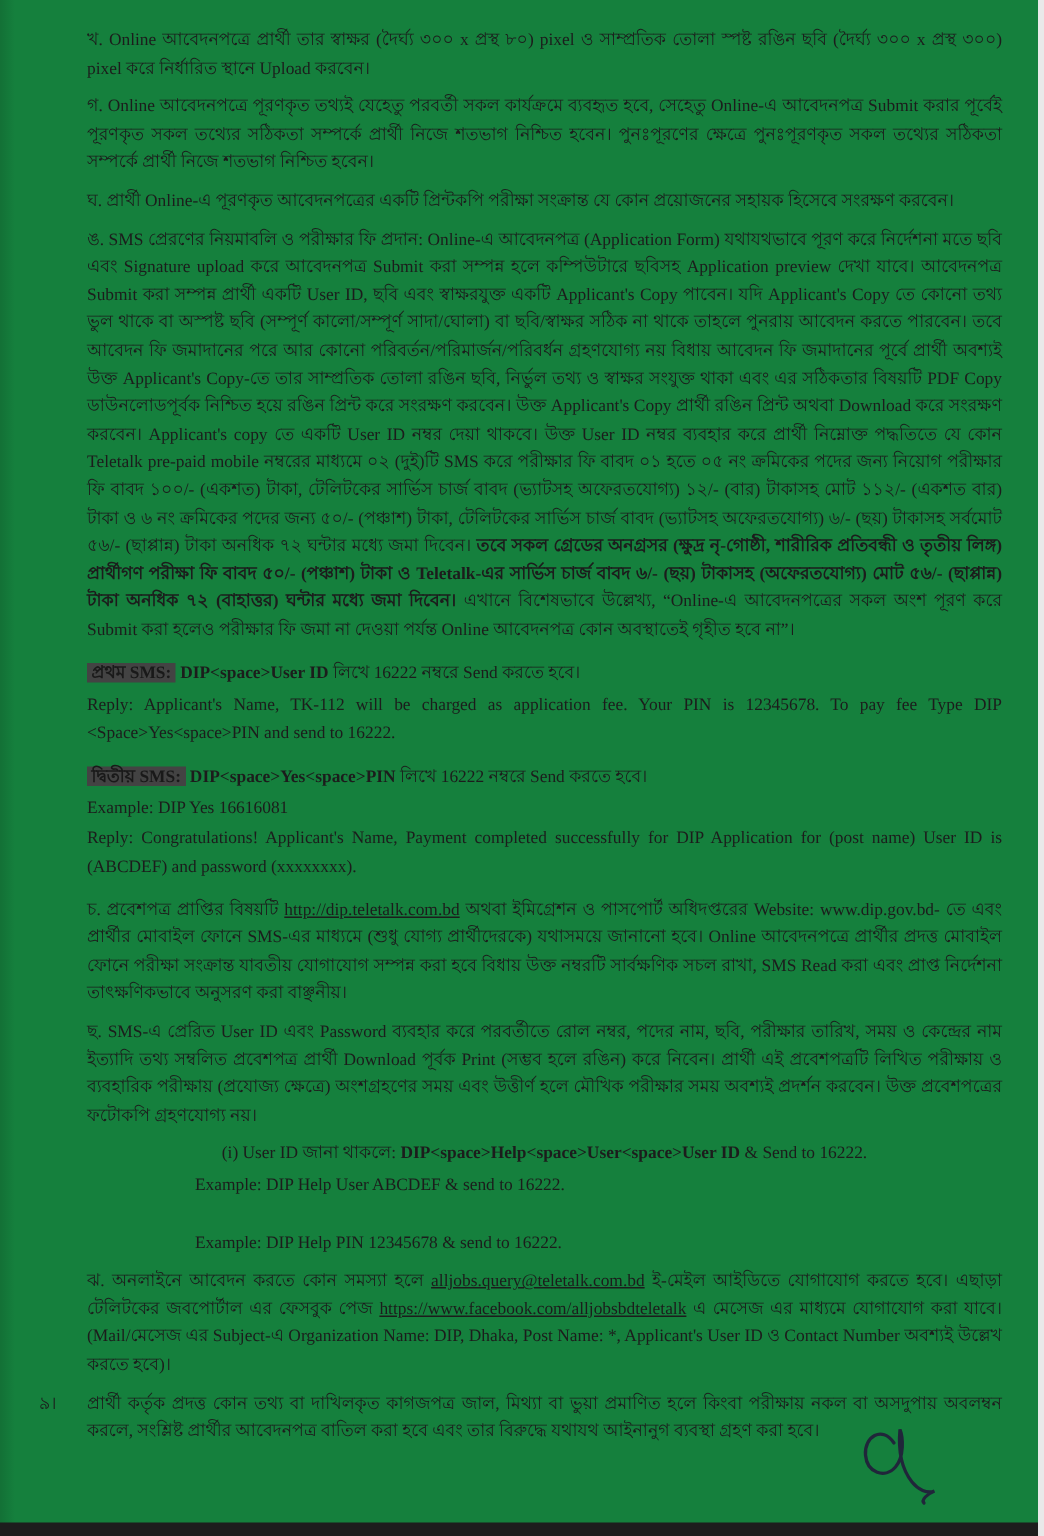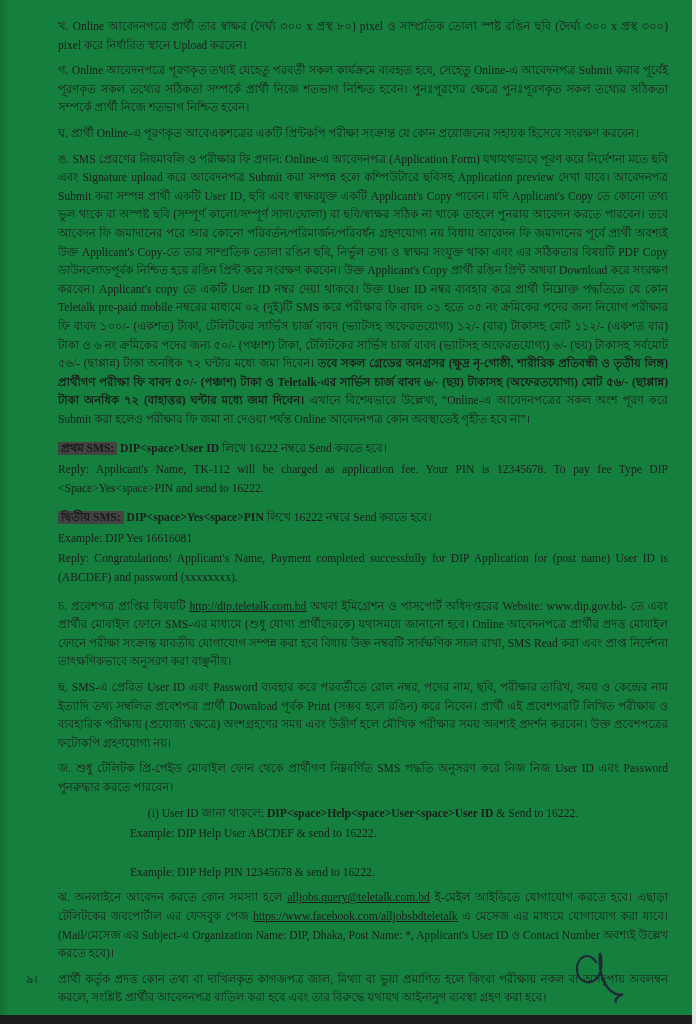--- a/index.html
+++ b/index.html
@@ -43,40 +43,39 @@
 
 <div class="page">
   <div class="edge-shadow"></div>
 
   <div class="content">
 
     <p><span>খ. Online আবেদনপত্রে প্রার্থী তার স্বাক্ষর (দৈর্ঘ্য ৩০০ x প্রস্থ ৮০) pixel ও সাম্প্রতিক তোলা স্পষ্ট রঙিন ছবি (দৈর্ঘ্য ৩০০ x প্রস্থ ৩০০) pixel করে নির্ধারিত স্থানে  Upload করবেন।</span></p>
 
     <p><span>গ. Online আবেদনপত্রে পূরণকৃত তথ্যই যেহেতু পরবর্তী সকল কার্যক্রমে ব্যবহৃত হবে, সেহেতু Online-এ আবেদনপত্র Submit করার পূর্বেই পূরণকৃত সকল তথ্যের  সঠিকতা সম্পর্কে প্রার্থী নিজে শতভাগ নিশ্চিত হবেন। পুনঃপূরণের ক্ষেত্রে পুনঃপূরণকৃত সকল তথ্যের সঠিকতা সম্পর্কে প্রার্থী নিজে শতভাগ নিশ্চিত হবেন।</span></p>
 
-    <p><span>ঘ. প্রার্থী Online-এ পূরণকৃত আবেএকশত্রের একটি প্রিন্টকপি পরীক্ষা সংক্রান্ত যে কোন প্রয়োজনের সহায়ক হিসেবে সংরক্ষণ করবেন।</span></p>
+    <p><span>ঘ. প্রার্থী Online-এ পূরণকৃত আবেদনপত্রের একটি প্রিন্টকপি পরীক্ষা সংক্রান্ত যে কোন প্রয়োজনের সহায়ক হিসেবে সংরক্ষণ করবেন।</span></p>
 
     <p><span>ঙ. SMS প্রেরণের নিয়মাবলি ও পরীক্ষার ফি প্রদান: Online-এ আবেদনপত্র (Application Form) যথাযথভাবে পূরণ করে নির্দেশনা মতে ছবি এবং Signature upload করে আবেদনপত্র Submit করা সম্পন্ন হলে কম্পিউটারে ছবিসহ Application preview দেখা যাবে। আবেদনপত্র Submit করা সম্পন্ন প্রার্থী একটি User ID, ছবি এবং স্বাক্ষরযুক্ত একটি Applicant's Copy পাবেন। যদি Applicant's Copy তে কোনো তথ্য ভুল থাকে বা অস্পষ্ট ছবি (সম্পূর্ণ কালো/সম্পূর্ণ সাদা/ঘোলা) বা ছবি/স্বাক্ষর সঠিক না থাকে তাহলে পুনরায় আবেদন করতে পারবেন। তবে আবেদন ফি জমাদানের পরে আর কোনো পরিবর্তন/পরিমার্জন/পরিবর্ধন গ্রহণযোগ্য নয় বিধায় আবেদন ফি জমাদানের পূর্বে প্রার্থী অবশ্যই উক্ত Applicant's Copy-তে তার সাম্প্রতিক তোলা রঙিন ছবি, নির্ভুল তথ্য ও স্বাক্ষর সংযুক্ত থাকা এবং এর সঠিকতার বিষয়টি PDF Copy ডাউনলোডপূর্বক নিশ্চিত হয়ে রঙিন প্রিন্ট করে সংরক্ষণ করবেন। উক্ত Applicant's Copy প্রার্থী রঙিন প্রিন্ট অথবা Download করে সংরক্ষণ করবেন। Applicant's copy তে একটি User ID নম্বর দেয়া থাকবে। উক্ত User ID নম্বর ব্যবহার করে প্রার্থী নিম্নোক্ত পদ্ধতিতে যে কোন Teletalk pre-paid mobile নম্বরের মাধ্যমে ০২ (দুই)টি SMS করে পরীক্ষার ফি বাবদ ০১ হতে ০৫ নং ক্রমিকের পদের জন্য নিয়োগ পরীক্ষার ফি বাবদ ১০০/- (একশত) টাকা, টেলিটকের সার্ভিস চার্জ বাবদ (ভ্যাটসহ অফেরতযোগ্য) ১২/- (বার) টাকাসহ মোট ১১২/- (একশত বার) টাকা ও ৬ নং ক্রমিকের পদের জন্য ৫০/- (পঞ্চাশ) টাকা, টেলিটকের সার্ভিস চার্জ বাবদ (ভ্যাটসহ অফেরতযোগ্য) ৬/- (ছয়) টাকাসহ সর্বমোট ৫৬/- (ছাপ্পান্ন) টাকা অনধিক ৭২ ঘন্টার মধ্যে জমা দিবেন। </span><span class="b">তবে সকল গ্রেডের অনগ্রসর (ক্ষুদ্র নৃ-গোষ্ঠী, শারীরিক প্রতিবন্ধী ও তৃতীয় লিঙ্গ) প্রার্থীগণ পরীক্ষা ফি বাবদ ৫০/- (পঞ্চাশ) টাকা ও Teletalk-এর সার্ভিস চার্জ বাবদ  ৬/- (ছয়) টাকাসহ (অফেরতযোগ্য) মোট ৫৬/- (ছাপ্পান্ন) টাকা অনধিক ৭২ (বাহাত্তর) ঘন্টার মধ্যে জমা দিবেন।</span><span> এখানে বিশেষভাবে উল্লেখ্য, “Online-এ আবেদনপত্রের সকল অংশ পূরণ করে Submit করা হলেও পরীক্ষার ফি জমা না দেওয়া পর্যন্ত Online আবেদনপত্র কোন অবস্থাতেই গৃহীত হবে না”।</span></p>
 
     <div class="sms-block">
       <p class="sms-line"><span class="hl">প্রথম SMS:</span><span class="b"> DIP&lt;space&gt;User ID</span><span> লিখে 16222 নম্বরে Send করতে হবে।</span></p>
       <p>Reply: Applicant's Name, TK-112 will be charged as application fee. Your PIN is 12345678. To pay fee Type DIP &lt;Space&gt;Yes&lt;space&gt;PIN and send to 16222.</p>
     </div>
 
     <div class="sms-block">
       <p class="sms-line"><span class="hl">দ্বিতীয় SMS:</span><span class="b"> DIP&lt;space&gt;Yes&lt;space&gt;PIN</span><span> লিখে 16222 নম্বরে Send করতে হবে।</span></p>
       <p>Example:   DIP Yes 16616081</p>
       <p>Reply: Congratulations! Applicant's Name, Payment completed successfully for DIP Application for (post name) User ID is (ABCDEF) and password (xxxxxxxx).</p>
     </div>
 
     <p><span>চ. প্রবেশপত্র প্রাপ্তির বিষয়টি </span><span class="u">http://dip.teletalk.com.bd</span><span> অথবা ইমিগ্রেশন ও পাসপোর্ট অধিদপ্তরের Website: www.dip.gov.bd- তে এবং প্রার্থীর মোবাইল ফোনে  SMS-এর মাধ্যমে (শুধু যোগ্য প্রার্থীদেরকে) যথাসময়ে জানানো হবে। Online আবেদনপত্রে প্রার্থীর প্রদত্ত মোবাইল ফোনে পরীক্ষা সংক্রান্ত যাবতীয় যোগাযোগ সম্পন্ন করা হবে বিধায় উক্ত নম্বরটি সার্বক্ষণিক সচল রাখা, SMS Read করা এবং প্রাপ্ত নির্দেশনা তাৎক্ষণিকভাবে অনুসরণ করা বাঞ্ছনীয়।</span></p>
 
     <p><span>ছ. SMS-এ প্রেরিত User ID এবং Password ব্যবহার করে পরবর্তীতে রোল নম্বর, পদের নাম, ছবি, পরীক্ষার তারিখ, সময় ও কেন্দ্রের নাম ইত্যাদি তথ্য সম্বলিত প্রবেশপত্র প্রার্থী Download পূর্বক Print (সম্ভব হলে রঙিন) করে নিবেন। প্রার্থী এই প্রবেশপত্রটি লিখিত পরীক্ষায় ও ব্যবহারিক পরীক্ষায় (প্রযোজ্য ক্ষেত্রে) অংশগ্রহণের সময় এবং উত্তীর্ণ হলে মৌখিক পরীক্ষার সময় অবশ্যই প্রদর্শন করবেন। উক্ত প্রবেশপত্রের ফটোকপি গ্রহণযোগ্য নয়।</span></p>
 
-    <p><span>জ. শুধু টেলিটক প্রি-পেইড মোবাইল ফোন থেকে প্রার্থীগণ নিম্নবর্ণিত SMS পদ্ধতি অনুসরণ করে নিজ নিজ User ID এবং Password পুনরুদ্ধার করতে পারবেন।</span></p>
 
     <p class="help-line"><span>(i) User ID জানা থাকলে:  </span><span class="b">DIP&lt;space&gt;Help&lt;space&gt;User&lt;space&gt;User ID</span><span> &amp; Send to 16222.</span></p>
     <p class="ex-indent">Example: DIP Help User ABCDEF &amp; send to 16222.</p>
     <p class="ex-indent" style="margin-bottom:7px;margin-top:20px;">Example: DIP Help PIN 12345678 &amp; send to 16222.</p>
 
     <p><span>ঝ. অনলাইনে আবেদন করতে কোন সমস্যা হলে </span><span class="u">alljobs.query@teletalk.com.bd</span><span> ই-মেইল আইডিতে যোগাযোগ করতে হবে। এছাড়া টেলিটকের জবপোর্টাল এর ফেসবুক পেজ </span><span class="u">https://www.facebook.com/alljobsbdteletalk</span><span> এ মেসেজ এর মাধ্যমে যোগাযোগ করা যাবে। (Mail/মেসেজ এর Subject-এ Organization Name: DIP, Dhaka, Post Name: *, Applicant's User ID ও Contact Number অবশ্যই উল্লেখ করতে হবে)।</span></p>
 
     <div class="num-item">
       <span class="num">৯।</span>
       <span class="txt">প্রার্থী কর্তৃক প্রদত্ত কোন তথ্য বা দাখিলকৃত কাগজপত্র জাল, মিথ্যা বা ভুয়া প্রমাণিত হলে কিংবা পরীক্ষায় নকল বা অসদুপায় অবলম্বন করলে, সংশ্লিষ্ট প্রার্থীর আবেদনপত্র বাতিল করা হবে এবং তার বিরুদ্ধে যথাযথ আইনানুগ ব্যবস্থা গ্রহণ করা হবে।</span>

